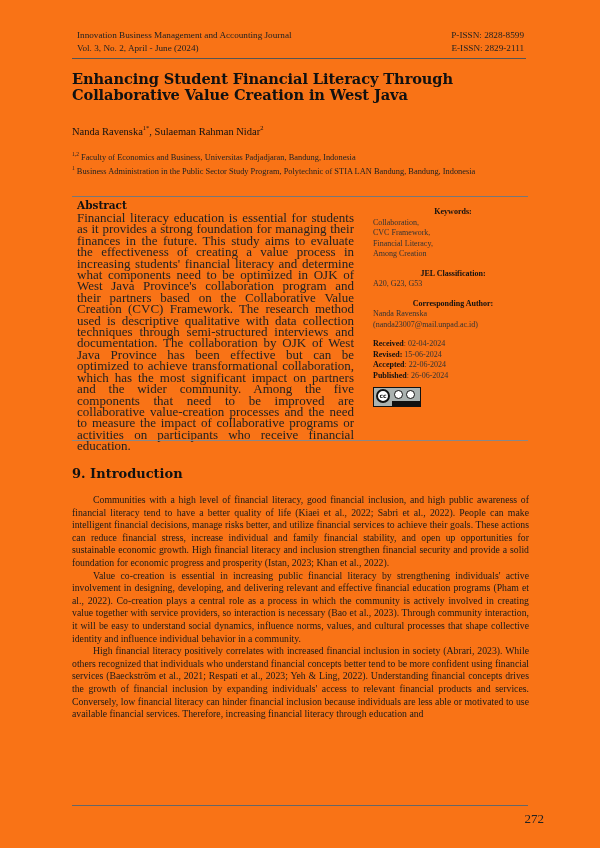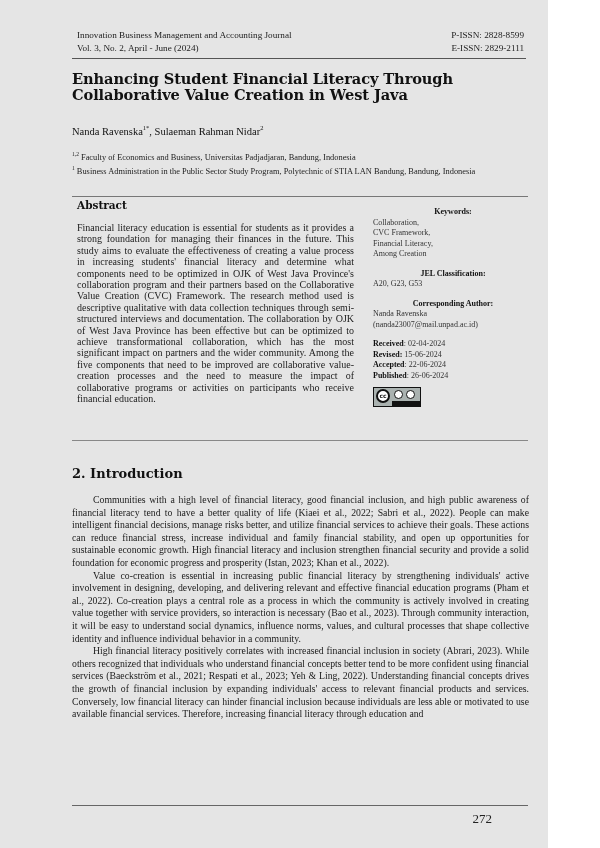--- a/index.html
+++ b/index.html
@@ -11,23 +11,23 @@
       width: 600px;
       height: 848px;
       position: relative;
       overflow: hidden;
       font-family: "DejaVu Serif", "Liberation Serif", serif;
       color: #1a1a1a;
     }
     .page {
       position: absolute;
       left: 0; top: 0;
-      width: 548px;
+      width: 600px;
       height: 848px;
-      background: #e5e5e5;
+      background: #f97316;
     }
     .running-head {
       position: absolute;
       left: 72px;
       top: 28px;
       width: 454px;
       height: 30px;
       border-bottom: 1px solid #555;
       font-size: 9.2px;
       line-height: 13px;
@@ -92,22 +92,21 @@
       font-family: "Liberation Serif", serif;
     }
     .section-label {
       font-weight: bold;
       font-size: 10.5px;
       line-height: 14px;
       color: #111;
       font-family: "DejaVu Serif", serif;
     }
     .abstract .body {
-      margin-top: 10px;
-      font-size: 10px;
+      font-size: 13px;
       line-height: 11.4px;
       text-align: justify;
       color: #222;
     }
     .article-info {
       position: absolute;
       left: 373px;
       top: 198px;
       width: 160px;
       font-family: "Liberation Serif", serif;
@@ -244,21 +243,21 @@
     <div class="cc-badge">
       <div class="cc">cc</div>
       <div class="by"></div>
       <div class="nc"></div>
       <div class="strip"></div>
     </div>
   </div>
 
   <div class="box-rule-bottom"></div>
 
-  <div class="intro-heading">2. Introduction</div>
+  <div class="intro-heading">9. Introduction</div>
 
   <div class="intro-body">
     <p>Communities with a high level of financial literacy, good financial inclusion, and high public awareness of financial literacy tend to have a better quality of life (Kiaei et al., 2022; Sabri et al., 2022).  People can make intelligent financial decisions, manage risks better, and utilize financial services to achieve their goals. These actions can reduce financial stress, increase individual and family financial stability, and open up opportunities for sustainable economic growth. High financial literacy and inclusion strengthen financial security and provide a solid foundation for economic progress and prosperity (Istan, 2023; Khan et al., 2022).</p>
     <p>Value co-creation is essential in increasing public financial literacy by strengthening individuals' active involvement in designing, developing, and delivering relevant and effective financial education programs (Pham et al., 2022). Co-creation plays a central role as a process in which the community is actively involved in creating value together with service providers, so interaction is necessary (Bao et al., 2023). Through community interaction, it will be easy to understand social dynamics, influence norms, values, and cultural processes that shape collective identity and influence individual behavior in a community.</p>
     <p>High financial literacy positively correlates with increased financial inclusion in society (Abrari, 2023). While others recognized that individuals who understand financial concepts better tend to be more confident using financial services (Baeckström et al., 2021; Respati et al., 2023; Yeh &amp; Ling, 2022). Understanding financial concepts drives the growth of financial inclusion by expanding individuals' access to relevant financial products and services. Conversely, low financial literacy can hinder financial inclusion because individuals are less able or motivated to use available financial services. Therefore, increasing financial literacy through education and</p>
   </div>
 
   <div class="footer-rule"></div>
   <div class="page-number">272</div>
 

